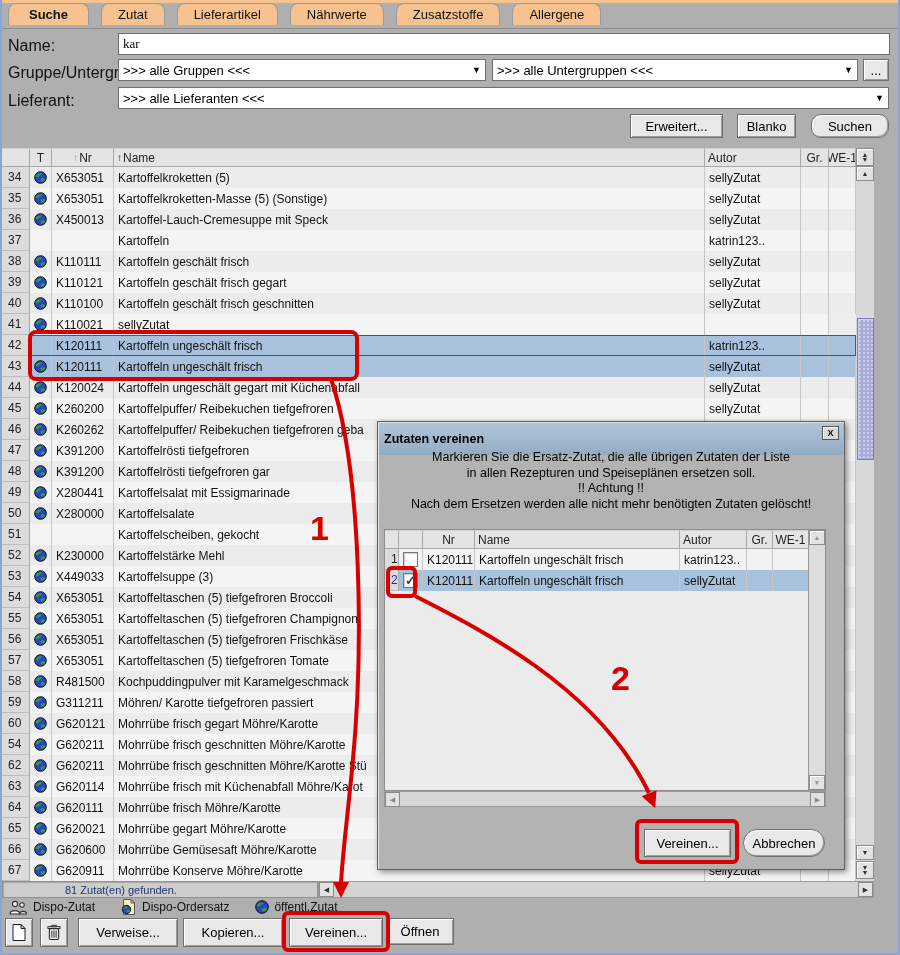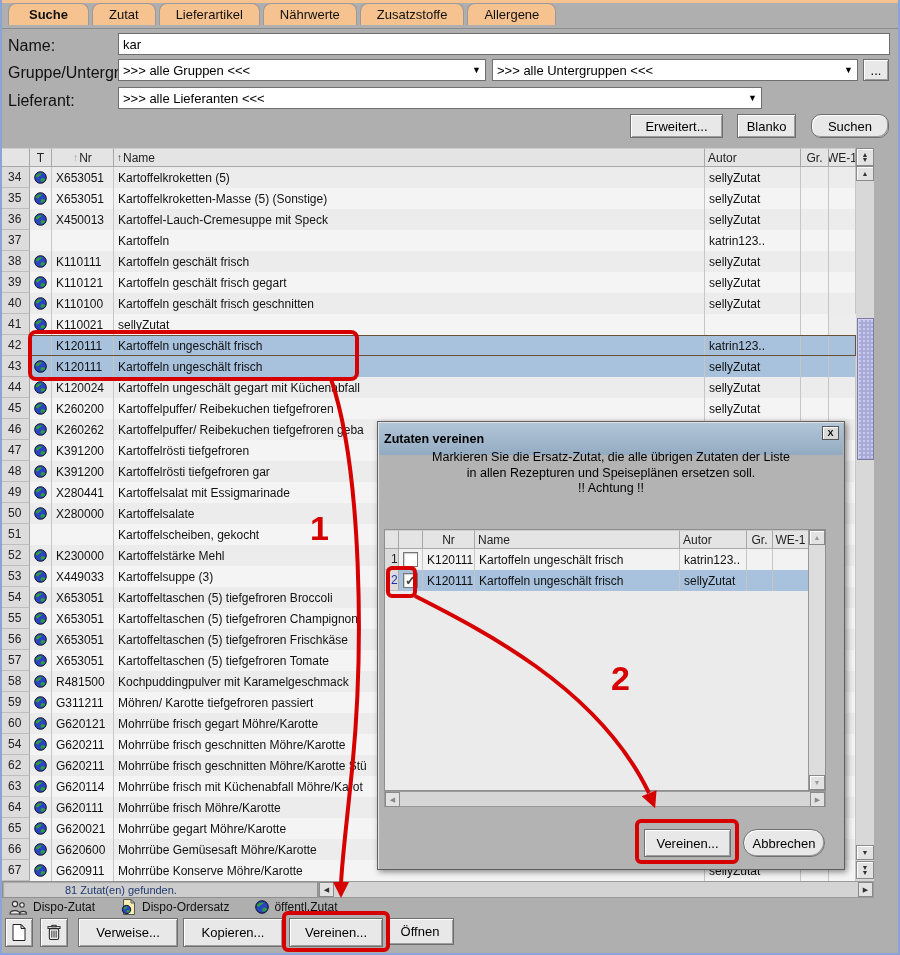--- a/index.html
+++ b/index.html
@@ -3,31 +3,31 @@
 <meta charset="utf-8">
 <style>
   html,body{margin:0;padding:0;}
   body{width:900px;height:955px;position:relative;overflow:hidden;
        font-family:"Liberation Sans",sans-serif;background:#AFAFAF;}
   
   .frame{position:absolute;inset:0;border-left:2px solid #8aa4d8;border-right:2px solid #8aa4d8;
          border-bottom:2px solid #8aa4d8;pointer-events:none;z-index:60;}
   .top-strip{position:absolute;left:0;top:0;width:900px;height:3px;background:#F6C28F;z-index:1;}
   
-  .tabbar{position:absolute;left:8px;top:3px;height:25px;display:flex;gap:3px;z-index:3;}
+  .tabbar{position:absolute;left:8px;top:3px;height:25px;display:flex;gap:12px;z-index:3;}
   .tab{background:#F6C28F;border:1px solid #9a9a9a;border-bottom:none;border-radius:8px 8px 0 0;
        padding:3px 16px 0 16px;font-size:13px;color:#111;height:22px;box-sizing:border-box;}
   .tab.active{font-weight:bold;padding:3px 20px 0 20px;margin-bottom:-1px;z-index:4;}
   
   .panel{position:absolute;left:2px;top:28px;right:2px;bottom:2px;background:#AFAFAF;
          border-top:1px solid #8d8d8d;}
   .lbl{position:absolute;font-size:16px;color:#111;}
   .inp,.select{position:absolute;background:#fff;border:1px solid #6f6f6f;box-sizing:border-box;
          font-size:13px;color:#000;}
-  .inp{padding:2px 4px;font-family:Liberation Sans, sans-serif;}
+  .inp{padding:2px 4px;font-family:Liberation Serif, serif;}
   .select{display:flex;align-items:center;padding:0 4px;}
   .select .sel-arrow{margin-left:auto;font-size:9px;color:#000;}
   .btn{position:absolute;background:#e8e8e8;border:1px solid #6f6f6f;
        box-shadow:inset 1px 1px 0 #ffffff, inset -1px -1px 0 #9c9c9c;
        font-size:13px;color:#000;display:flex;align-items:center;justify-content:center;
        box-sizing:border-box;font-family:"Liberation Sans",sans-serif;}
   
   .grid{position:absolute;left:2px;top:148px;width:854px;height:733px;background:#EDEDED;
         border:0;z-index:2;}
   .thead,.trow{display:grid;grid-template-columns:28px 22px 62px 1fr 96px 28px 27px;}
@@ -124,21 +124,21 @@
 <div class="select" style="left:118px;top:59px;width:368px;height:22px;">
   <span>&gt;&gt;&gt; alle Gruppen &lt;&lt;&lt;</span>
   <span class="sel-arrow">▼</span>
 </div>
 <div class="select" style="left:492px;top:59px;width:366px;height:22px;">
   <span>&gt;&gt;&gt; alle Untergruppen &lt;&lt;&lt;</span>
   <span class="sel-arrow">▼</span>
 </div>
 <button class="btn" style="left:863px;top:59px;width:26px;height:22px;">...</button>
 <div class="lbl" style="left:8px;top:92px;">Lieferant:</div>
-<div class="select" style="left:118px;top:87px;width:644px;height:22px;">
+<div class="select" style="left:118px;top:87px;width:771px;height:22px;">
   <span>&gt;&gt;&gt; alle Lieferanten &lt;&lt;&lt;</span>
   <span class="sel-arrow">▼</span>
 </div>
 <button class="btn" style="left:630px;top:114px;width:93px;height:24px;">Erweitert...</button>
 <button class="btn" style="left:737px;top:114px;width:59px;height:24px;">Blanko</button>
 <button class="btn" style="left:811px;top:114px;width:78px;height:24px;border-radius:10px;">Suchen</button>
 
 <div class="grid">
   <div class="thead">
     <div class="hc"></div>
@@ -763,20 +763,21 @@
   <div class="dtitle">
     <span>Zutaten vereinen</span>
     <div class="dclose">
       <span>X</span>
     </div>
   </div>
   <div class="dinstr">
     <div>Markieren Sie die Ersatz-Zutat, die alle übrigen Zutaten der Liste</div>
     <div>in allen Rezepturen und Speiseplänen ersetzen soll.</div>
     <div>!! Achtung !!</div>
+    <div>Nach dem Ersetzen werden alle nicht mehr benötigten Zutaten gelöscht!</div>
   </div>
   <div class="dtable">
     <div class="dhead">
       <div class="hc"></div>
       <div class="hc"></div>
       <div class="hc center">
           <span>Nr</span>
         </div>
       <div class="hc">
           <span>Name</span>

